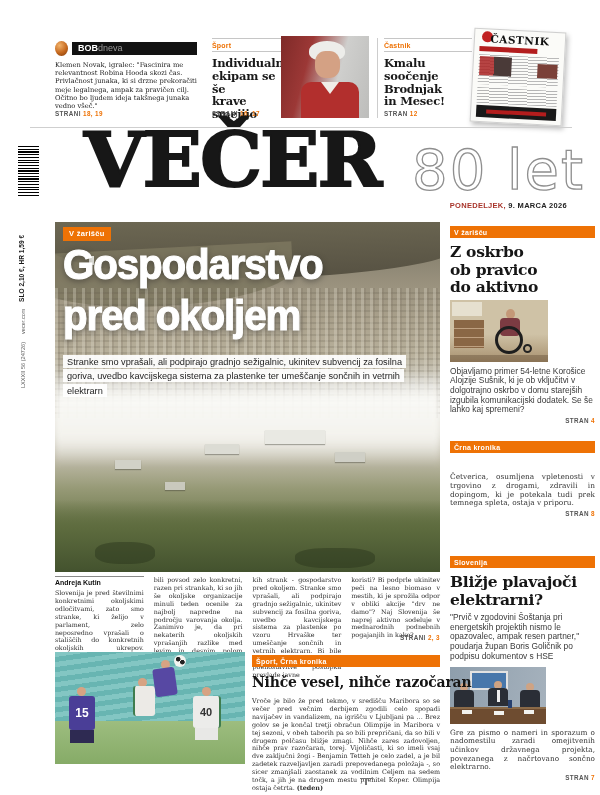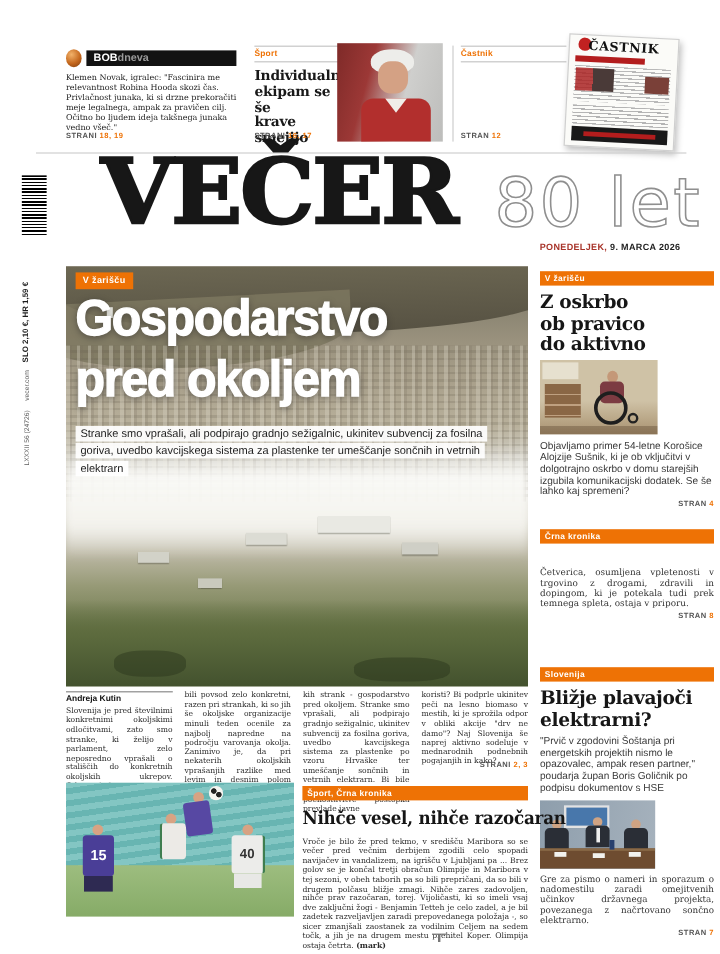--- a/index.html
+++ b/index.html
@@ -12,21 +12,21 @@
   .vert{writing-mode:vertical-rl;transform:rotate(180deg);white-space:nowrap}
   .price{left:18px;top:226px;height:76px;font:bold 6.6px "Liberation Sans",sans-serif;color:#1c1c1c}
   .site{left:20px;top:304px;height:30px;font:5.6px "Liberation Sans",sans-serif;color:#5c5c5c}
   .edition{left:20px;top:330px;height:58px;font:5.6px "Liberation Sans",sans-serif;color:#5c5c5c}
   
   .bob-col{left:55px;top:40px;width:142px;height:78px}
   .bob-logo{position:absolute;left:0;top:1px;width:13px;height:15px;border-radius:50%;
             background:radial-gradient(circle at 35% 30%,#f2b26a,#c4671d 55%,#7c3a0c)}
   .bob-bar{position:absolute;left:17px;top:2px;width:125px;height:13px;background:#121212;
            font:bold 9px/13px "Liberation Sans",sans-serif;padding-left:6px;box-sizing:border-box}
-  .bob-bar .b1{color:#fff}.bob-bar .b2{color:#9a9a9a;font-weight:bold}
+  .bob-bar .b1{color:#fff}.bob-bar .b2{color:#9a9a9a;font-weight:normal}
   .bob-quote{position:absolute;left:0;top:21px;width:142px;font:6.7px/8.2px "DejaVu Serif",serif;color:#222}
   .bob-quote .speaker{font-weight:normal}
   .kicker{border-top:1px solid #c6c6c6;border-bottom:1px solid #c6c6c6;color:#ee7205;
           font:bold 7px/1 "Liberation Sans",sans-serif;padding:2.5px 0;letter-spacing:.2px}
   .teaser-col{top:38px;height:80px}
   .sport-col{left:212px;width:80px}
   .castnik-col{left:384px;width:88px}
   .teaser-headline{font:bold 11.5px/12.8px "DejaVu Serif",serif;color:#191919;margin-top:5px;
                    white-space:pre-line;letter-spacing:-.2px}
   .pageline{font:bold 6.3px/8px "Liberation Sans",sans-serif;color:#555;letter-spacing:.4px}
@@ -206,20 +206,23 @@
     <div class="hair"></div>
     <div class="face"></div>
     <div class="body"></div>
     <div class="collar"></div>
   </div>
 
   <div class="abs vline"></div>
 
   <div class="abs teaser-col castnik-col">
     <div class="kicker">Častnik</div>
+    <div class="teaser-headline">Kmalu soočenje
+Brodnjak
+in Mesec!</div>
     <div class="pageline pg-bottom">
       <span>STRAN</span>
       <span class="pagenum">12</span>
     </div>
   </div>
 
   <div class="thumb">
     <div class="reddot"></div>
     <div class="mast">ČASTNIK</div>
     <div class="redbar"></div>
@@ -347,20 +350,20 @@
     <div class="head h34"></div>
     <div class="jersey j34">40</div>
     <div class="sh34"></div>
   </div>
 
   <div class="bstory">
     <div class="label-bar">Šport, Črna kronika</div>
     <div class="b-headline">Nihče vesel, nihče razočaran</div>
     <div class="story-body">
       <span>Vroče je bilo že pred tekmo, v središču Maribora so se večer pred večnim derbijem zgodili celo spopadi navijačev in vandalizem, na igrišču v Ljubljani pa ... Brez golov se je končal tretji obračun Olimpije in Maribora v tej sezoni, v obeh taborih pa so bili prepričani, da so bili v drugem polčasu bližje zmagi. Nihče zares zadovoljen, nihče prav razočaran, torej. Vijoličasti, ki so imeli vsaj dve zaključni žogi - Benjamin Tetteh je celo zadel, a je bil zadetek razveljavljen zaradi prepovedanega položaja -, so sicer zmanjšali zaostanek za vodilnim Celjem na sedem točk, a jih je na drugem mestu prehitel Koper. Olimpija ostaja četrta.</span>
-      <span class="author">(mark)</span>
+      <span class="author">(teden)</span>
     </div>
 
   </div>
 
   <div class="abs trim"></div>
 
 </div>
 
 </body></html>

